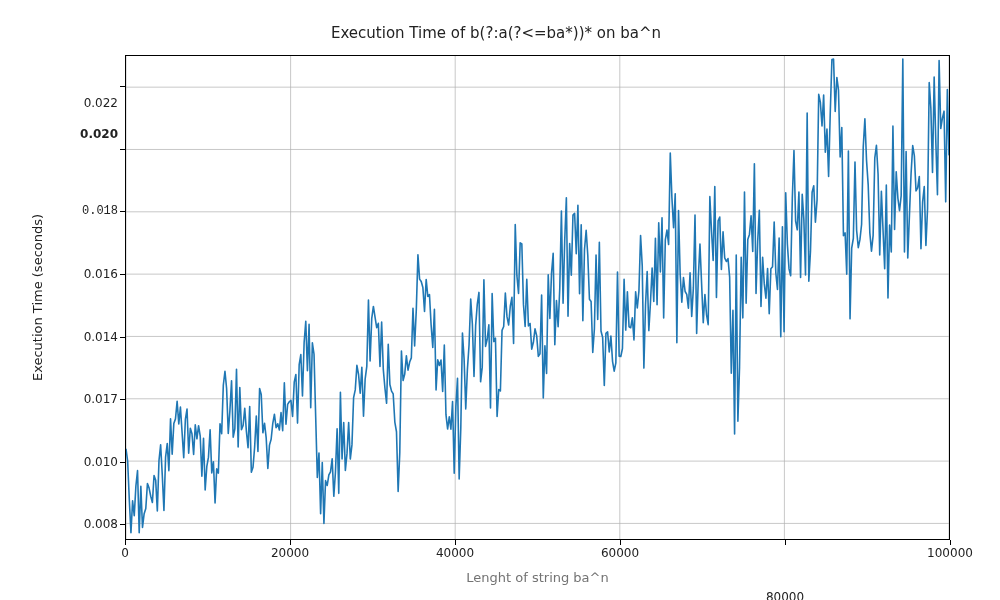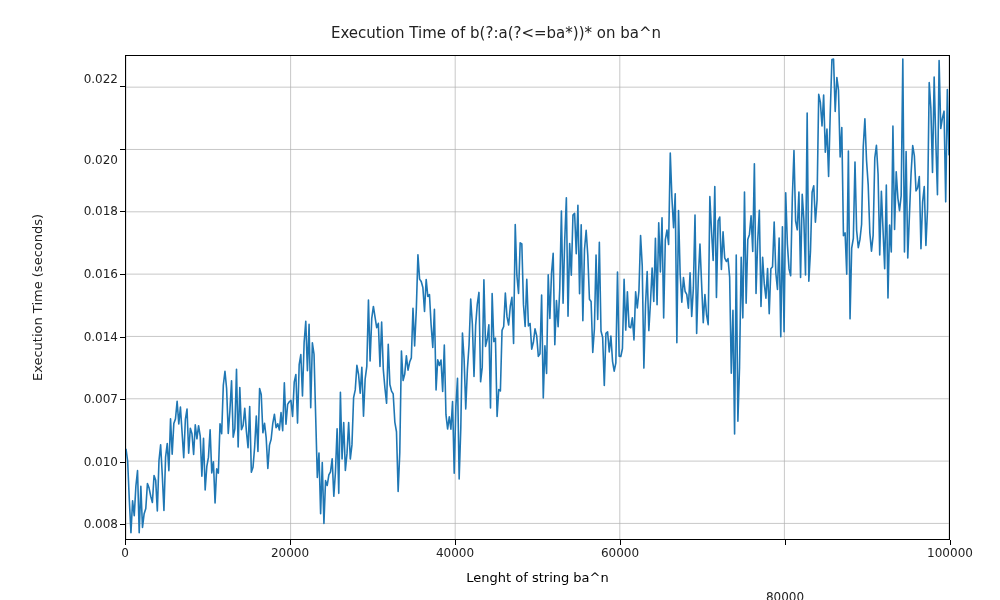--- a/index.html
+++ b/index.html
@@ -42,21 +42,21 @@
     width: 100%;
     height: 100%;
   }
   .xlabel {
     position: absolute;
     left: 125px;
     width: 825px;
     text-align: center;
     bottom: 15px;
     font-size: 13px;
-    color: #000000;
+    color: #737373;
   }
   .ylabel {
     position: absolute;
     left: 28px;
     top: 55px;
     height: 485px;
     width: 20px;
     display: flex;
     align-items: center;
     justify-content: center;
@@ -142,27 +142,27 @@
       <div class="xtick" style="left: 785px; margin-top: 44px;">80000</div>
       <div class="tickmark-x" style="left: 785px;"></div>
       <div class="xtick" style="left: 950px;">100000</div>
       <div class="tickmark-x" style="left: 950px;"></div>
     </div>
   <div id="ytick-layer">
       <div class="ytick" style="top: 524.355px;">0.008</div>
       <div class="tickmark-y" style="top: 524.355px;"></div>
       <div class="ytick" style="top: 461.774px;">0.010</div>
       <div class="tickmark-y" style="top: 461.774px;"></div>
-      <div class="ytick" style="top: 399.194px;">0.007</div>
+      <div class="ytick" style="top: 399.194px;">0.017</div>
       <div class="tickmark-y" style="top: 399.194px;"></div>
       <div class="ytick" style="top: 336.613px; margin-left: 13px;">0.014</div>
       <div class="tickmark-y" style="top: 336.613px;"></div>
       <div class="ytick" style="top: 274.032px;">0.016</div>
       <div class="tickmark-y" style="top: 274.032px;"></div>
-      <div class="ytick" style="top: 211.452px;">0.018</div>
+      <div class="ytick" style="top: 211.452px; font-family: Liberation Mono, monospace;">0.018</div>
       <div class="tickmark-y" style="top: 211.452px;"></div>
-      <div class="ytick" style="top: 160px;">0.020</div>
+      <div class="ytick" style="top: 134px; font-weight: bold;">0.020</div>
       <div class="tickmark-y" style="top: 148.871px;"></div>
-      <div class="ytick" style="top: 79px;">0.022</div>
+      <div class="ytick" style="top: 103px;">0.022</div>
       <div class="tickmark-y" style="top: 86.2903px;"></div>
     </div>
 
 </div>
 
 </body></html>

